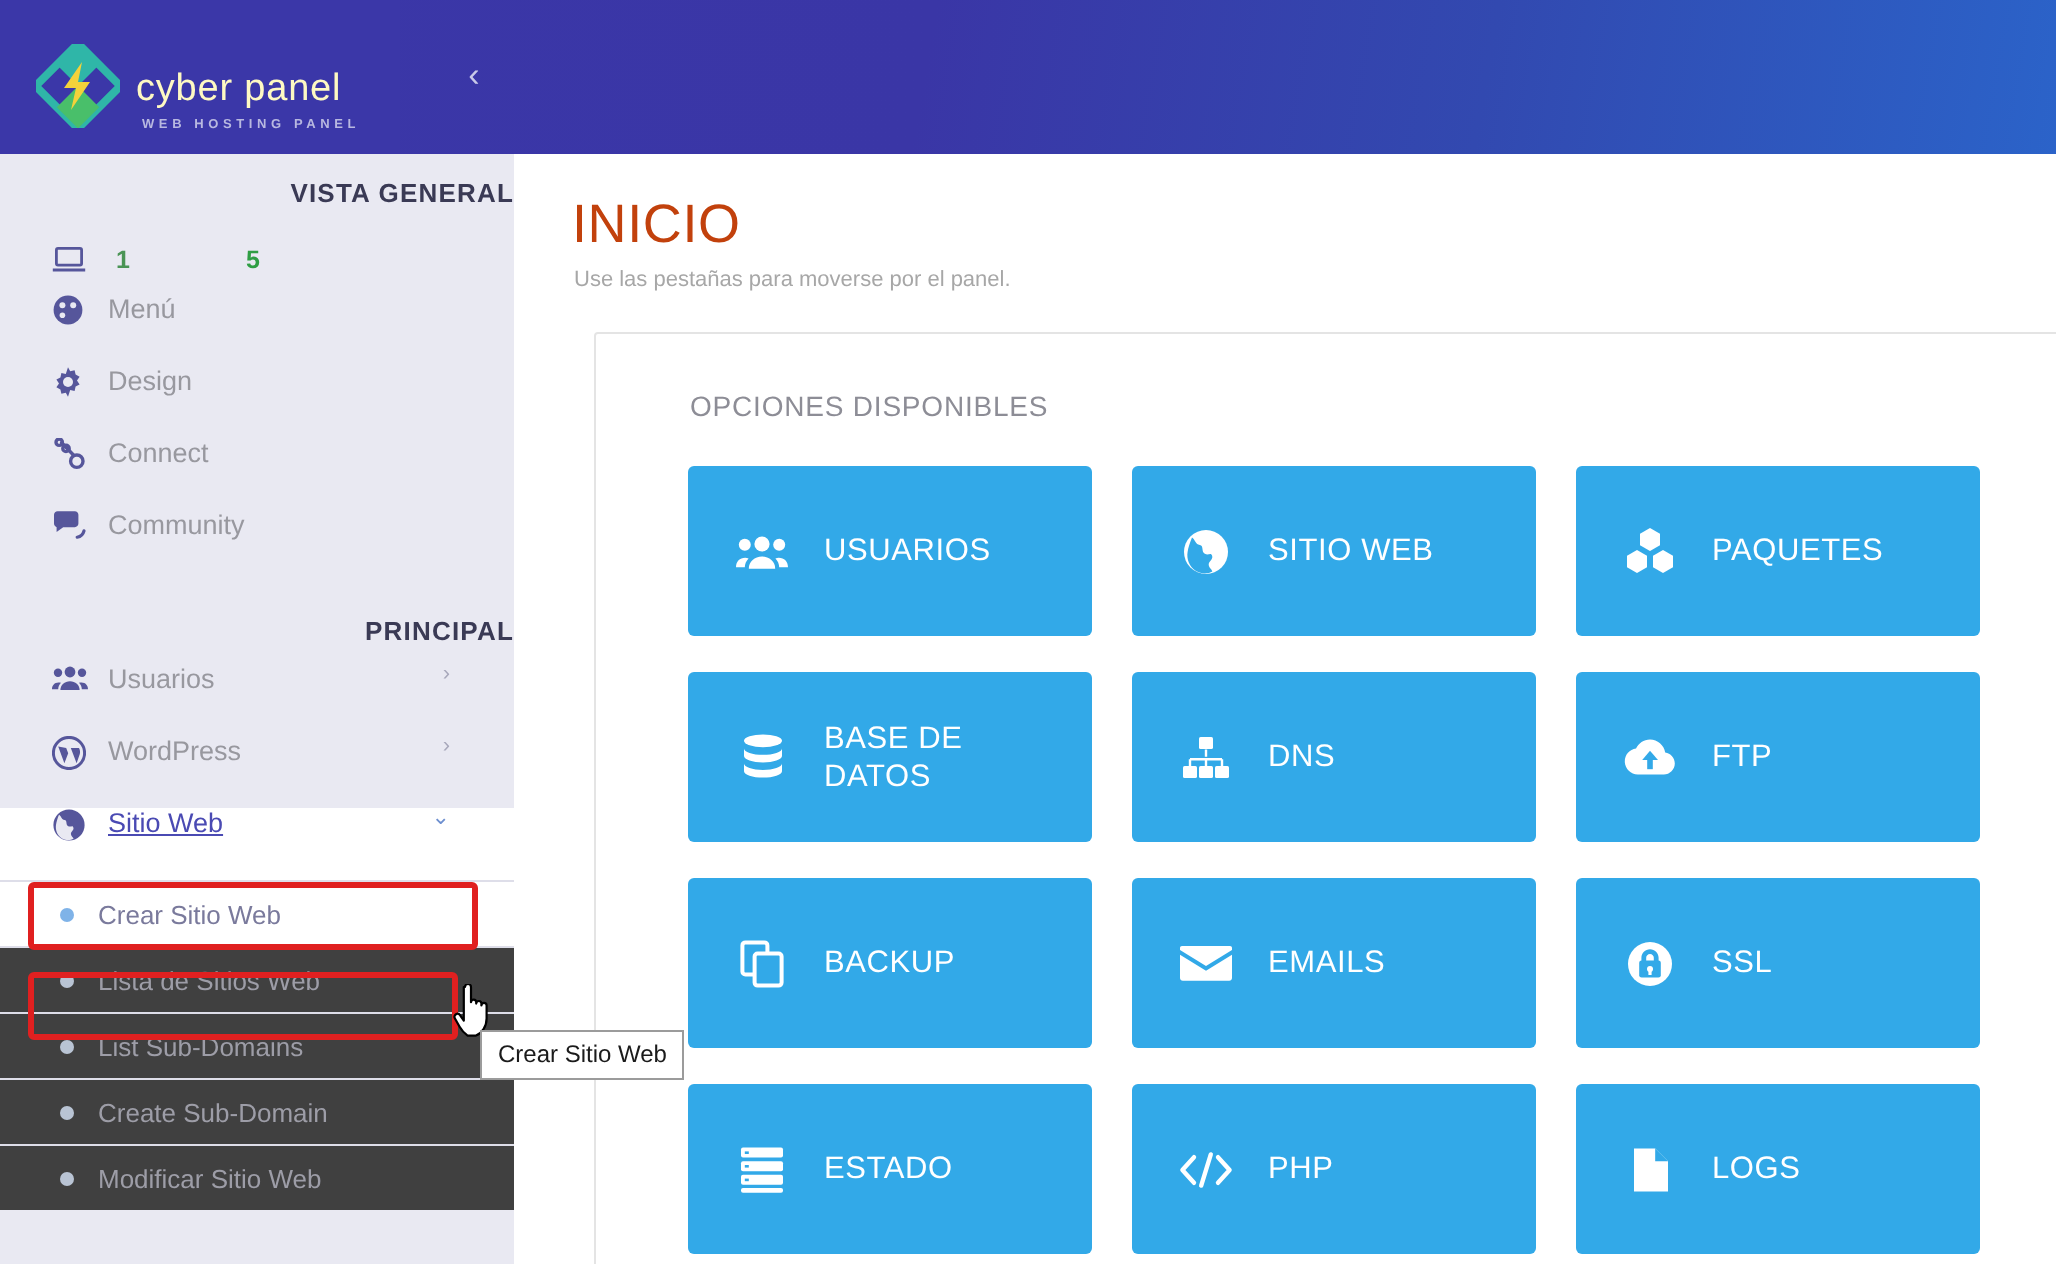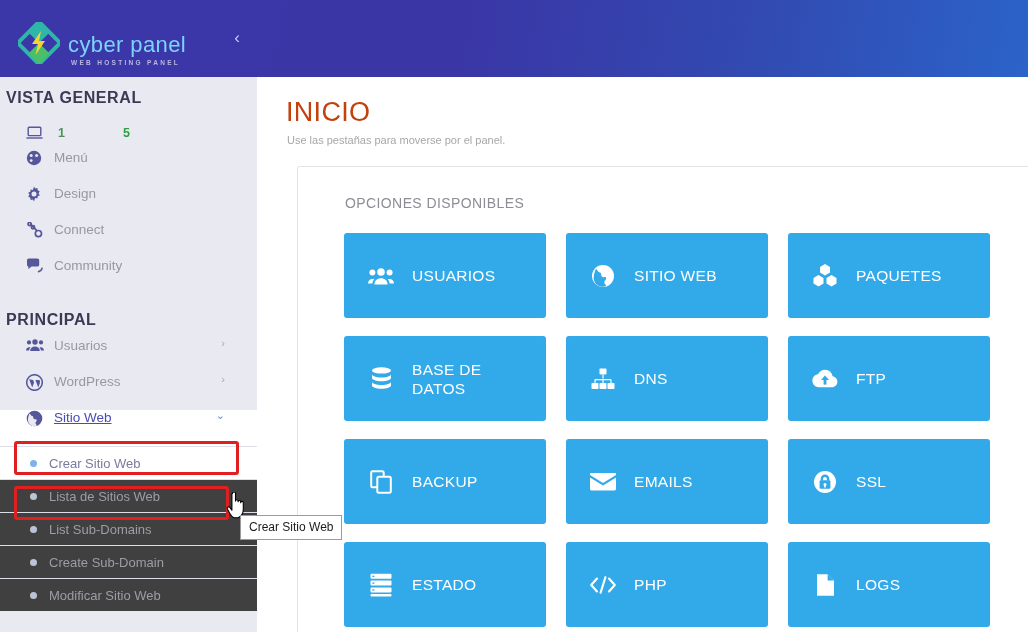--- a/index.html
+++ b/index.html
@@ -17,41 +17,41 @@
     background: linear-gradient(100deg, #3b37a8 0%, #3a36a6 45%, #3249b0 72%, #2b63c9 100%);
   }
   .logo-zone {
     position: absolute; left: 0; top: 0; width: 200px; height: 77px;
     background: #3b37a8;
   }
   .brand { position: absolute; left: 18px; top: 18px; display: flex; align-items: center; }
   .brand-mark { width: 42px; height: 42px; position: relative; margin-right: 8px; }
   .brand-txt { display: flex; flex-direction: column; justify-content: center; padding-top:2px;}
   .brand-name {
-    font-size: 22px; color: #7dd3fc; letter-spacing: .4px; line-height: 26px;
+    font-size: 19px; color: #fef9c3; letter-spacing: .4px; line-height: 26px;
     font-weight: 400;
     margin-top: 12px;
   }
   .brand-sub {
     font-size: 6.5px; color: #b8b8e0; letter-spacing: 2.3px; line-height: 10px;
     padding-left: 3px; font-weight: 700;
   }
   .collapse-btn {
     position: absolute; left: 228px; top: 28px; width: 18px; height: 20px;
     color: #c9c9e8; font-size: 17px; line-height: 20px; text-align: center; cursor: pointer;
   }
 
   
   .sidebar {
     position: absolute; left: 0; top: 77px; width: 257px; height: 555px;
     background: #e9e9f2; overflow: hidden;
   }
   .side-title {
-    font-size: 16px; font-weight: 700; color: #3a3a55; letter-spacing: .6px;
-    padding: 12px 0 9px 6px; text-transform: uppercase;
+    font-size: 13px; font-weight: 700; color: #3a3a55; letter-spacing: .6px;
+    padding: 12px 0 9px 6px; text-transform: uppercase; text-align: right;
   }
   .side-title.second { padding-top: 17px; }
   .nav-row {
     display: flex; align-items: flex-start; height: 36px; padding-left: 26px;
     position: relative; cursor: pointer;
   }
   .nav-ico {
     width: 22px; color: #56569b; font-size: 14px; display: flex; align-items: center;
     flex: none;
   }

